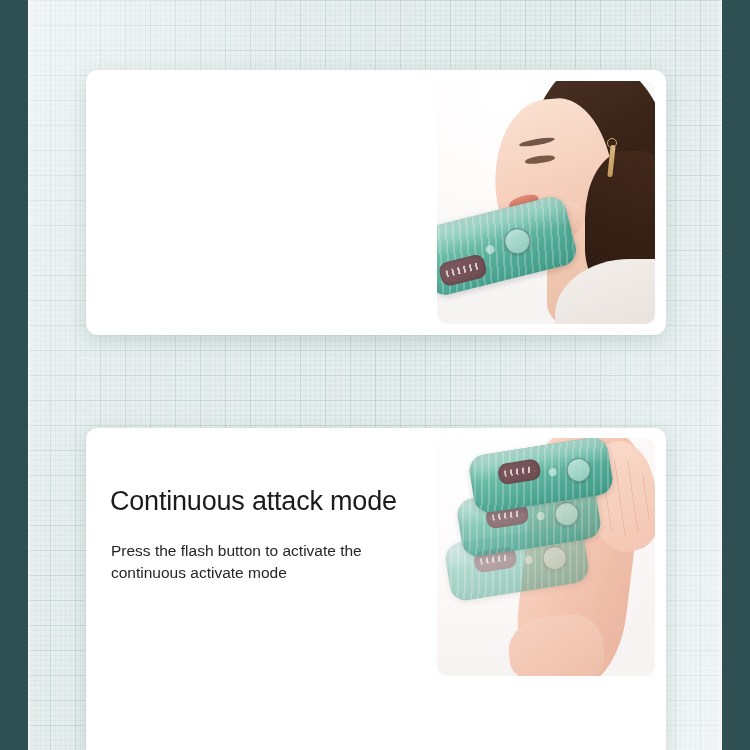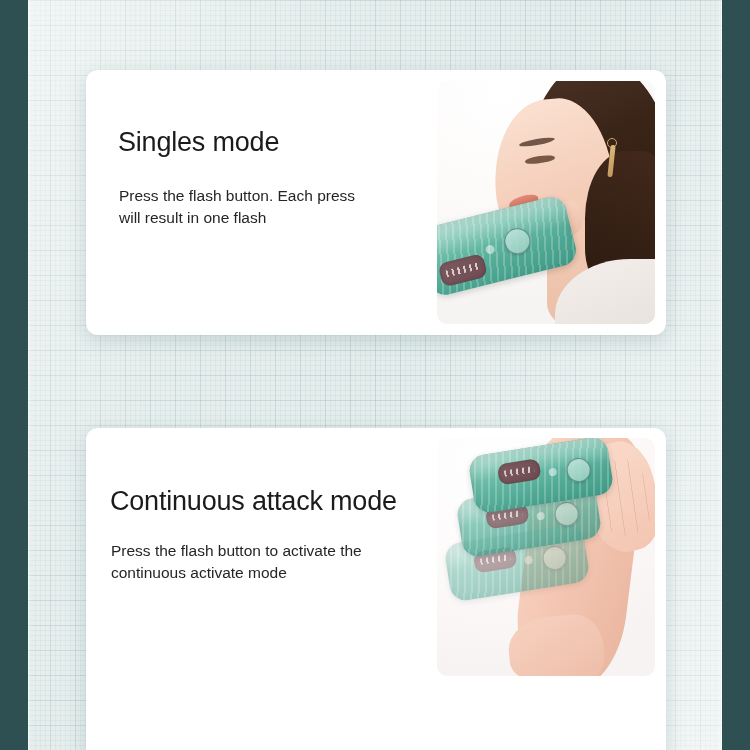--- a/index.html
+++ b/index.html
@@ -310,24 +310,20 @@
   <div class="grid-bg"></div>
   <div class="grid-sheen"></div>
 
   <div class="side-bar left"></div>
   <div class="side-bar-edge l"></div>
   <div class="side-bar right"></div>
   <div class="side-bar-edge r"></div>
 
   <div class="card card-1">
 
-    <div class="card-text">
-      <div class="card-title">Singles mode</div>
-      <div class="card-desc">Press the flash button. Each press will result in one flash</div>
-    </div>
 
     <div class="photo">
       <div class="p1-bg"></div>
       <div class="p1-hair"></div>
       <div class="p1-face"></div>
       <div class="p1-brow"></div>
       <div class="p1-eye"></div>
       <div class="p1-lip"></div>
       <div class="p1-neck"></div>
       <div class="p1-hair2"></div>

